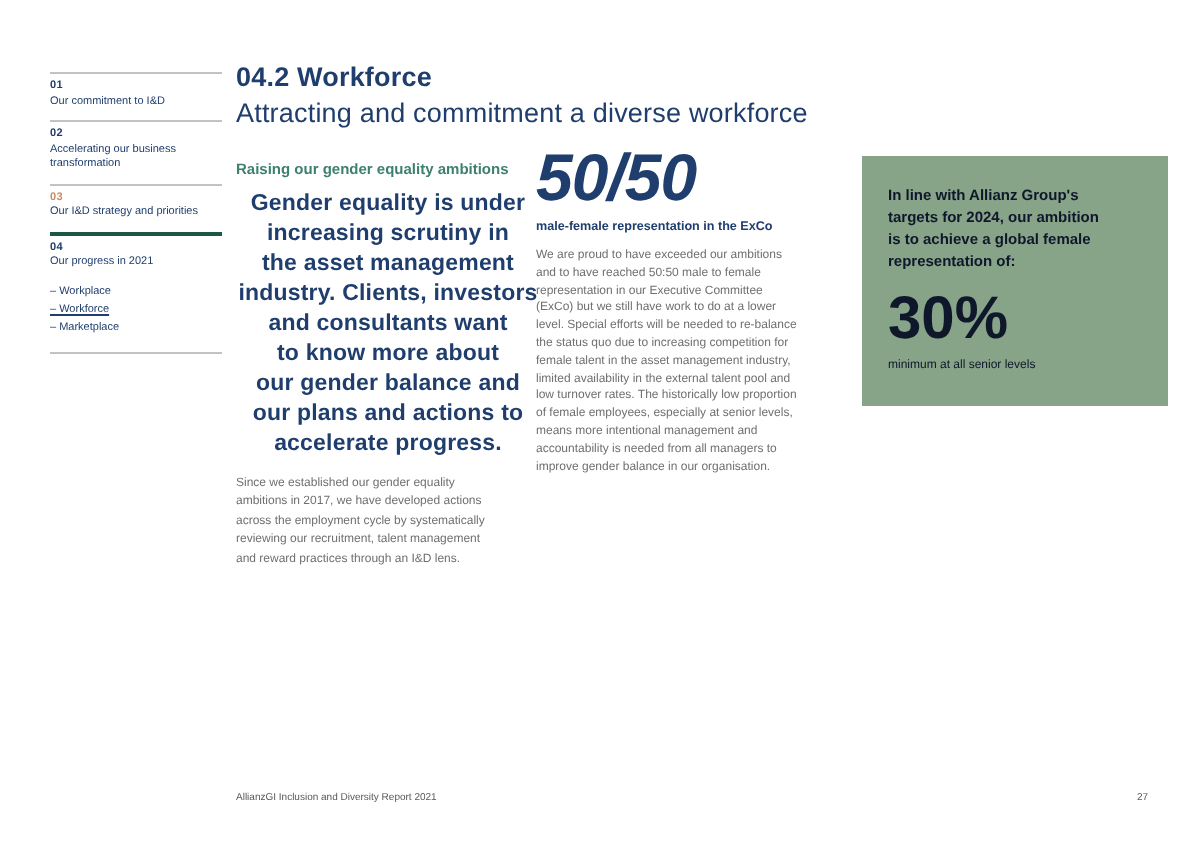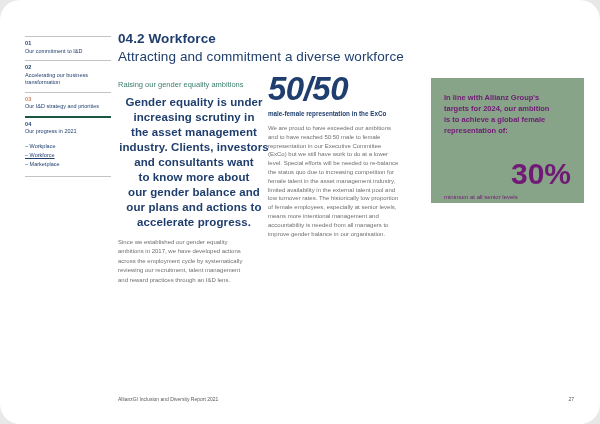--- a/index.html
+++ b/index.html
@@ -9,60 +9,60 @@
     --green-accent:#3e8070;
     --green-dark:#1b5741;
     --orange:#cf8a5c;
     --sage:#87a388;
     --footer-gray:#58595b;
   }
   *{margin:0;padding:0;box-sizing:border-box;}
   html,body{background:#e8e8e8;font-family:"Liberation Sans",sans-serif;}
   .page{
     position:relative;width:600px;height:424px;background:#ffffff;
-    overflow:hidden;margin:0 auto;border-radius:20px;
+    overflow:hidden;margin:0 auto;
   }
   
   .sidebar{position:absolute;left:25px;top:36px;width:86px;}
   .toc-item{border-top:1px solid var(--divider);padding:3px 0 5px 0;cursor:pointer;}
   .toc-item.current{border-top:2px solid var(--green-dark);}
   .toc-num{font-size:5.5px;font-weight:bold;color:var(--navy);letter-spacing:.2px;margin-bottom:1.5px;}
   .toc-item.accent .toc-num{color:var(--orange);}
   .toc-label{font-size:5.5px;color:var(--navy);line-height:7.5px;white-space:pre-line;}
   .toc-sub{margin-top:6px;padding-bottom:2px;}
   .toc-subitem{font-size:5.5px;color:var(--navy);line-height:9px;cursor:pointer;}
   .toc-subitem.active{text-decoration:underline;}
   .toc-end{border-top:1px solid var(--divider);height:1px;}
   
   .header{position:absolute;left:118px;top:31px;}
   .chapter{font-size:13.5px;font-weight:bold;color:var(--navy);letter-spacing:.1px;}
   .subtitle{font-size:13.5px;font-weight:normal;color:var(--navy);margin-top:3px;letter-spacing:.1px;}
   
-  .kicker{position:absolute;left:118px;top:80px;font-size:7.5px;font-weight:normal;color:var(--green-accent);}
+  .kicker{position:absolute;left:118px;top:80px;font-size:7.5px;font-weight:bold;color:var(--green-accent);}
   .lead{
     position:absolute;left:118px;top:95px;width:152px;
     font-size:11.5px;font-weight:bold;color:var(--navy);
     line-height:15px;white-space:pre-line;letter-spacing:.1px;text-align:center;
   }
   .lead-followup{
     position:absolute;left:118px;top:238px;width:150px;
     font-size:6px;color:var(--gray);line-height:9.4px;white-space:pre-line;
   }
   
   .stat-col{position:absolute;left:268px;top:72px;width:150px;}
   .big-stat{font-size:33px;font-weight:bold;color:var(--navy);letter-spacing:-.5px;line-height:34px;font-style:italic;}
   .stat-caption{font-size:6.3px;font-weight:bold;color:var(--navy);margin-top:4px;}
   .stat-body{font-size:6px;color:var(--gray);line-height:8.8px;margin-top:7px;white-space:pre-line;}
   
   .callout{
     position:absolute;left:431px;top:78px;width:153px;height:125px;
-    background:var(--sage);color:#701a75;padding:14px 13px;
+    background:var(--sage);color:#0f172a;padding:14px 13px;
   }
   .callout-heading{font-size:7.5px;font-weight:bold;line-height:11px;white-space:pre-line;}
-  .callout-stat{font-size:30px;font-weight:bold;margin-top:23px;line-height:30px;text-align:right;}
+  .callout-stat{font-size:30px;font-weight:bold;margin-top:9px;line-height:30px;}
   .callout-caption{font-size:6px;margin-top:5px;}
   
   .footer-title{position:absolute;left:118px;top:396px;font-size:5px;color:var(--footer-gray);}
   .footer-page{position:absolute;right:26px;top:396px;font-size:5px;color:var(--footer-gray);}
 </style>
 </head>
 <body>
 
 <div class="page">
 

